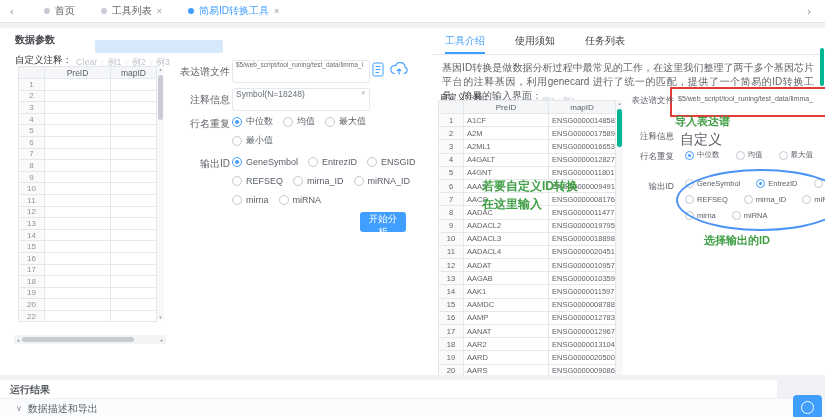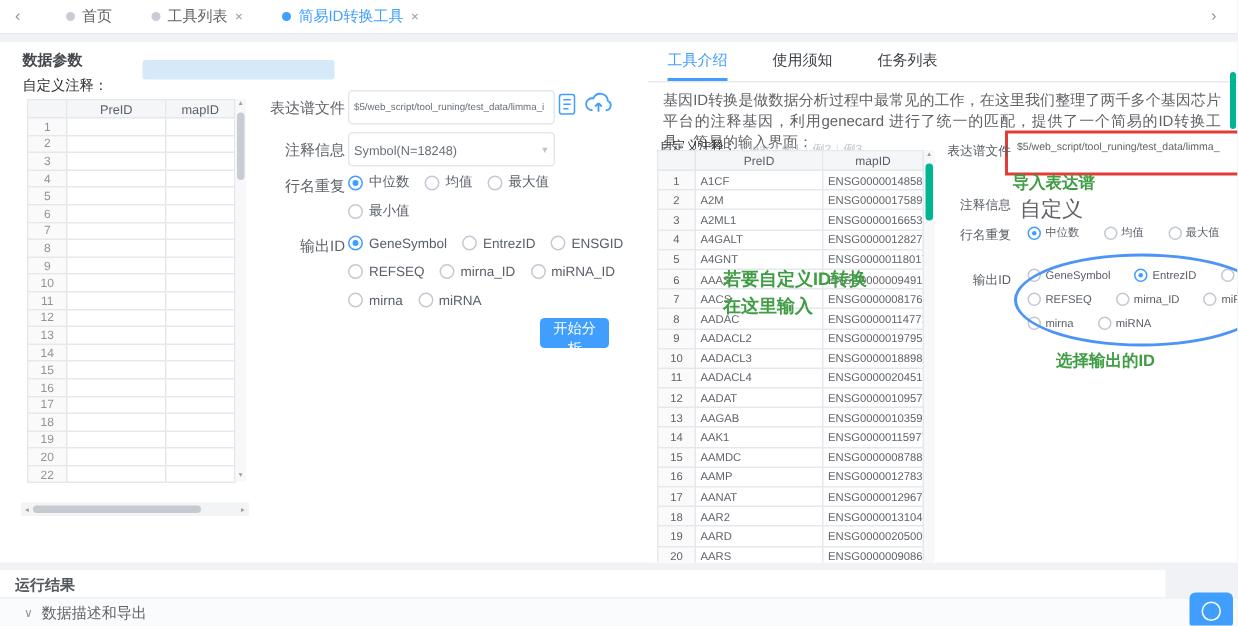--- a/index.html
+++ b/index.html
@@ -51,21 +51,21 @@
   .vscroll .sarrow.bottom{position:absolute;bottom:0;left:0;right:0}
   .vscroll .thumb{position:absolute;left:1px;width:5px;border-radius:3px;background:#c9cdd3}
   .hscroll{position:absolute;height:9px;background:#f3f4f6;display:flex;align-items:center}
   .hscroll .sarrow{font-size:5px;color:#9aa0a8;width:8px;text-align:center}
   .hscroll .thumb{height:5px;border-radius:3px;background:#c6cad1}
   .teal-thumb{background:#00b592 !important}
 
   
   .flabel{position:absolute;font-size:10px;color:#5f6368;width:52px;text-align:right}
   .tinput{position:absolute;border:1px solid #e4e7ed;border-radius:3px;background:#fff;
-          display:flex;align-items:center;overflow:hidden}
+          display:flex;overflow:hidden}
   .tinput .txt{font-size:6.5px;color:#697078;padding:0 3px;white-space:nowrap}
   .tselect .txt{font-size:8.5px}
   .tselect .caret{position:absolute;right:4px;color:#c0c4cc;font-size:7px}
 
   .rgroup{position:absolute}
   .rline{height:19px;display:flex;white-space:nowrap}
   .radio{display:inline-flex;align-items:center;margin-right:10px;color:#5a6068;cursor:pointer}
   .radio .rc{width:10px;height:10px;border:1px solid #c3c8d2;border-radius:50%;box-sizing:border-box;background:#fff;flex:none}
   .radio.on .rc{border-color:#409eff}
   .radio.on .rc::after{content:"";display:block;width:4px;height:4px;margin:2px;border-radius:50%;background:#409eff}
@@ -131,20 +131,21 @@
   </span>
   <span class="tab-nav right">›</span>
 </div>
 
 <div class="lpanel">
   <div class="ptitle">数据参数</div>
   <div class="tooltip-box"></div>
 
   <div class="annrow" style="left:15px;top:23px">
     <span class="alabel">自定义注释：</span>
+    <span><span class="lnk">Clear</span><span class="sep">|</span><span class="lnk">例1</span><span class="sep">|</span><span class="lnk">例2</span><span class="sep">|</span><span class="lnk">例3</span></span>
   </div>
 
   <table class="sheet" id="leftSheet">
     <colgroup>
         <col style="width:26px">
         <col style="width:66px">
         <col style="width:46px">
       </colgroup>
   <tbody>
         <tr>

